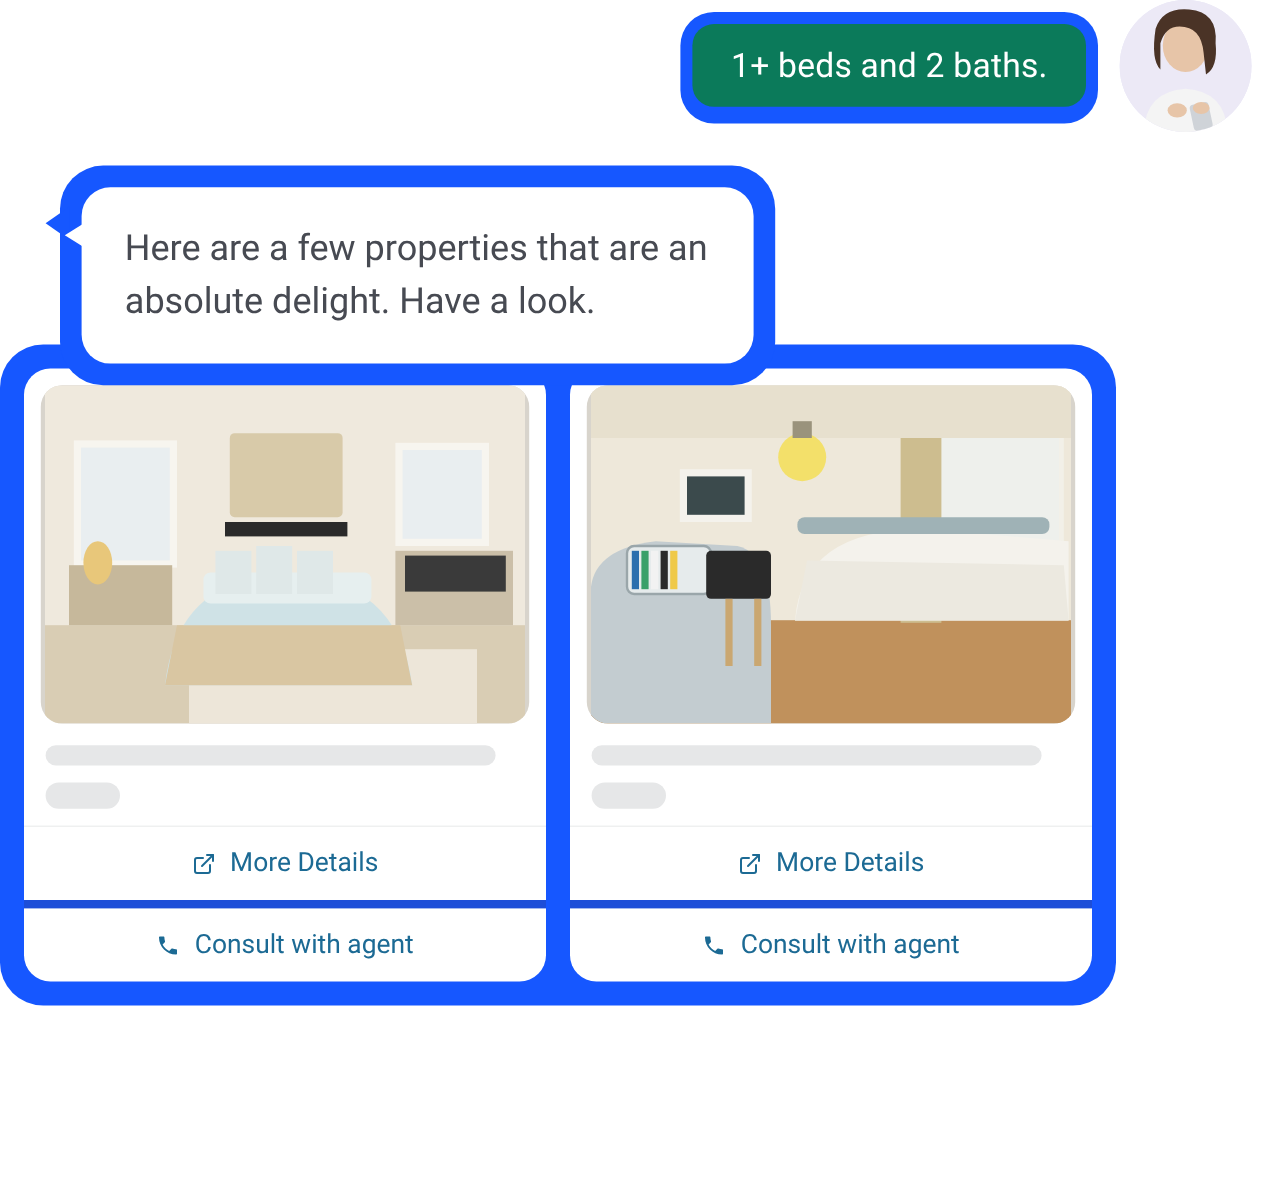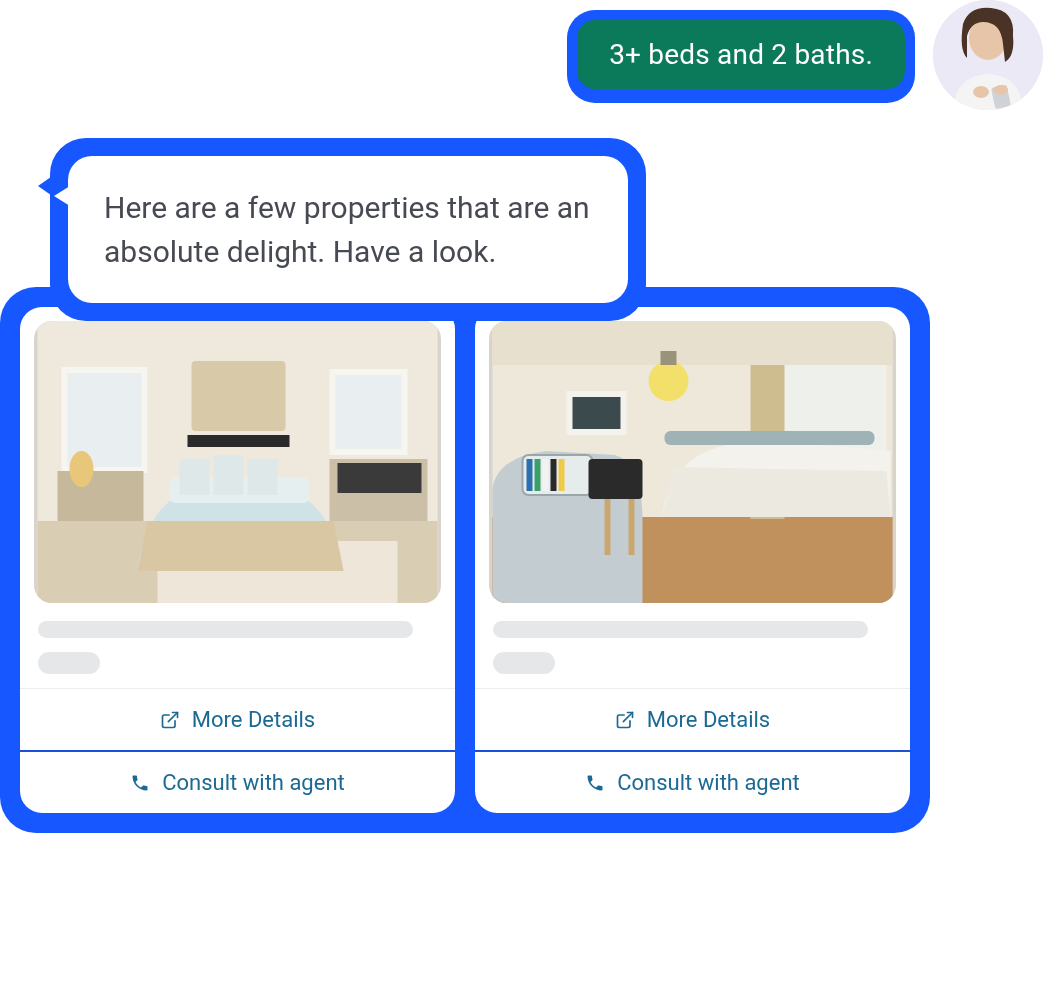--- a/index.html
+++ b/index.html
@@ -144,33 +144,33 @@
   .card-action {
     display: flex;
     align-items: center;
     justify-content: center;
     gap: 12px;
     padding: 18px 0;
     color: #1c6a94;
     font-size: 22px;
     font-weight: 400;
     cursor: pointer;
-    border-top: 2px solid #1d4ed8;
+    border-top: 7px solid #1d4ed8;
   }
   .card-action:first-child { border-top: none; }
   .card-action .ic { width: 20px; height: 20px; display: inline-flex; align-items: center; justify-content: center; }
   .card-action .ic svg { width: 20px; height: 20px; }
 </style>
 </head>
 <body>
 
 <div class="user-row">
   <div class="user-bubble-wrap">
     <div class="user-bubble">
-      <span>3+ beds and 2 baths.</span>
+      <span>1+ beds and 2 baths.</span>
     </div>
   </div>
   <div class="avatar">
     <svg viewBox="0 0 110 110">
       <rect width="110" height="110" fill="#ece9f6"></rect>
       <ellipse cx="55" cy="38" rx="19" ry="22" fill="#e7c5a8"></ellipse>
       <path d="M30 24 Q36 6 58 8 Q82 10 80 36 Q82 56 72 62 L70 44 Q68 22 50 22 Q38 22 34 36 L34 58 Q26 50 30 24 Z" fill="#4a3326"></path>
       <path d="M20 110 Q22 76 55 74 Q88 76 90 110 Z" fill="#f4f4f4"></path>
       <rect x="60" y="86" width="16" height="22" rx="3" fill="#cfd3d8" transform="rotate(-12 68 97)"></rect>
       <ellipse cx="48" cy="92" rx="8" ry="6" fill="#e7c5a8"></ellipse>

